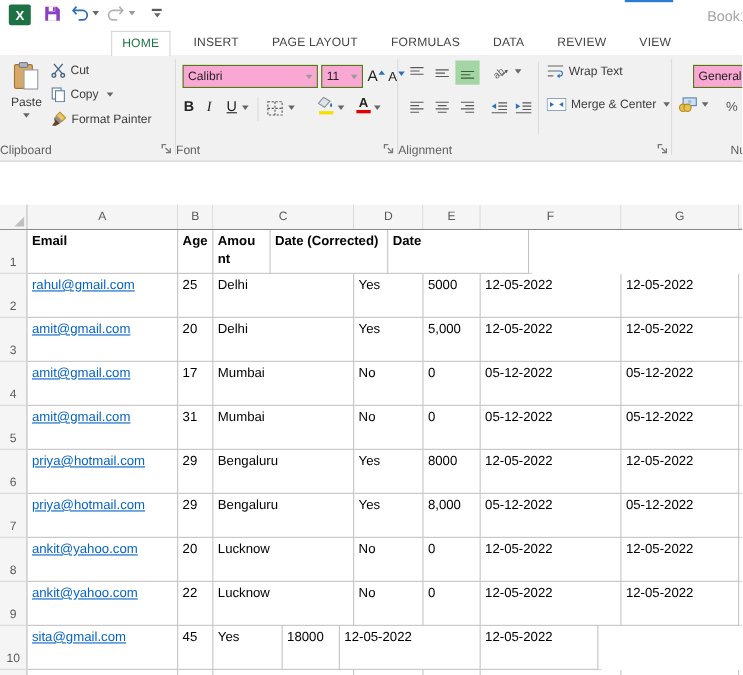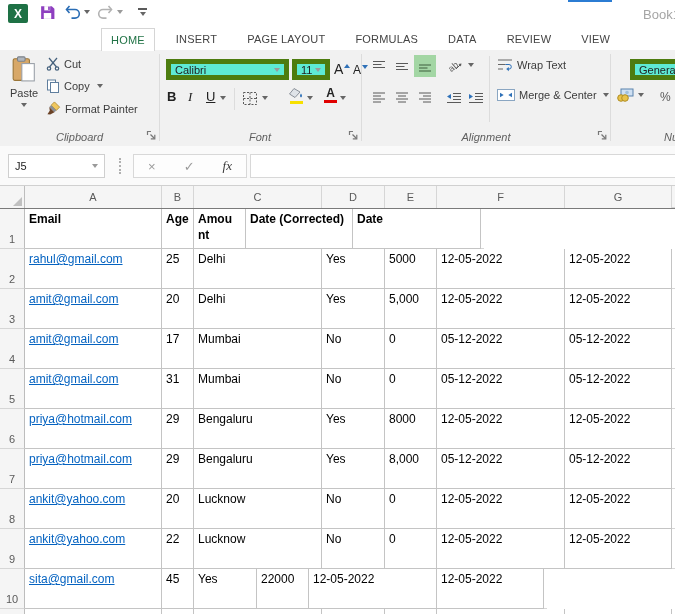--- a/index.html
+++ b/index.html
@@ -31,27 +31,27 @@
   .tab { font-size:11px; color:#444; display:flex; align-items:center; padding:4px 9px;
          margin-right:12px; letter-spacing:0.2px; white-space:nowrap; }
   .tab.file { background:#4d7c0f; color:#fff; padding:0 35px; margin-right:7px;margin-top:36px; }
   .tab.active { color:#217346; background:#fff; border:1px solid #d5d5d5; border-bottom:none;
                 margin-bottom:-1px; z-index:2; }
 
   
   .ribbon { position:absolute; top:50px; left:0; right:0; height:96px; background:#f1f1f1;
             border-bottom:1px solid #d0d0d0; }
   .gsep { position:absolute; top:4px; bottom:5px; width:1px; background:#dcdcdc; }
-  .glabel { position:absolute; bottom:3px; font-size:11px; color:#5f5f5f; text-align:center; white-space:nowrap;font-style:italic; }
+  .glabel { position:absolute; bottom:3px; font-size:11px; color:#5f5f5f; white-space:nowrap; }
   .launcher { position:absolute; bottom:5px; width:11px; height:11px; }
   .rbtn { position:absolute; display:flex; align-items:center; font-size:11px; color:#3c3c3c;
           white-space:nowrap; }
   .rbtn .lbl { margin-left:4px; }
   .big-btn { flex-direction:column; justify-content:flex-start; }
-  .combo { position:absolute; background:#5eead4; border:5px solid #4d7c0f; font-size:11px; color:#222;
+  .combo { position:absolute; background:#f9a8d4; border:1px solid #4d7c0f; font-size:11px; color:#222;
            display:flex; align-items:center; padding:0 4px; box-sizing:border-box; }
   .combo .val { flex:1 1 auto; overflow:hidden; }
   .glyph-btn { position:absolute; font-size:13px; color:#222; display:flex; align-items:center; }
   .sel-green { background:#a3d6a4; }
   .sq-btn { position:absolute; width:22px; height:22px; display:flex; align-items:center; justify-content:center; }
   .fc-stack { display:flex; flex-direction:column; align-items:center; }
   .fc-stack .bar { width:13px; height:3px; margin-top:1px; }
   .tri-up { width:0; height:0; border-left:3px solid transparent; border-right:3px solid transparent;
             border-bottom:4px solid #2f71b8; display:inline-block; margin-left:1px; margin-bottom:7px; }
 
@@ -449,33 +449,20 @@
           <use href="#s-money"></use>
         </svg>
       <span class="dd" style="margin-left:4px"></span>
     </div>
     <div class="glyph-btn" style="left:660px; top:40px; font-size:12px; color:#595959;">
       <span>%</span>
     </div>
     <div class="glabel" style="left:664px;">Number</div>
   </div>
 
-  <div class="fbar">
-    <div class="namebox">
-      <span class="val">J5</span>
-      <span class="dd lt"></span>
-    </div>
-    <div class="fdots"></div>
-    <div class="fbtns">
-      <span class="fx-cancel">×</span>
-      <span class="fx-enter">✓</span>
-      <span class="fx-fn">fx</span>
-    </div>
-    <div class="finput"></div>
-  </div>
 
   <div class="grid">
     <div class="letters" id="grid-letters">
       <div class="corner">
         <span class="tri"></span>
       </div>
 
     <div class="colhdr c0">A</div>
         <div class="colhdr c1">B</div>
         <div class="colhdr c2">C</div>
@@ -582,21 +569,21 @@
           <div class="cell c4"><span>0</span></div>
           <div class="cell c5"><span>12-05-2022</span></div>
           <div class="cell c6"><span>12-05-2022</span></div>
           <div class="csl"></div>
         </div>
         <div class="grow">
           <div class="rowhdr">10</div>
           <div class="cell c0 link"><span>sita@gmail.com</span></div>
           <div class="cell c1"><span>45</span></div>
           <div class="cell c3"><span>Yes</span></div>
-          <div class="cell c4"><span>22000</span></div>
+          <div class="cell c4"><span>18000</span></div>
           <div class="cell c5"><span>12-05-2022</span></div>
           <div class="cell c6"><span>12-05-2022</span></div>
           <div class="csl"></div>
         </div>
         <div class="grow">
           <div class="rowhdr"></div>
           <div class="cell c0"></div>
           <div class="cell c1"></div>
           <div class="cell c2"></div>
           <div class="cell c3"></div>

